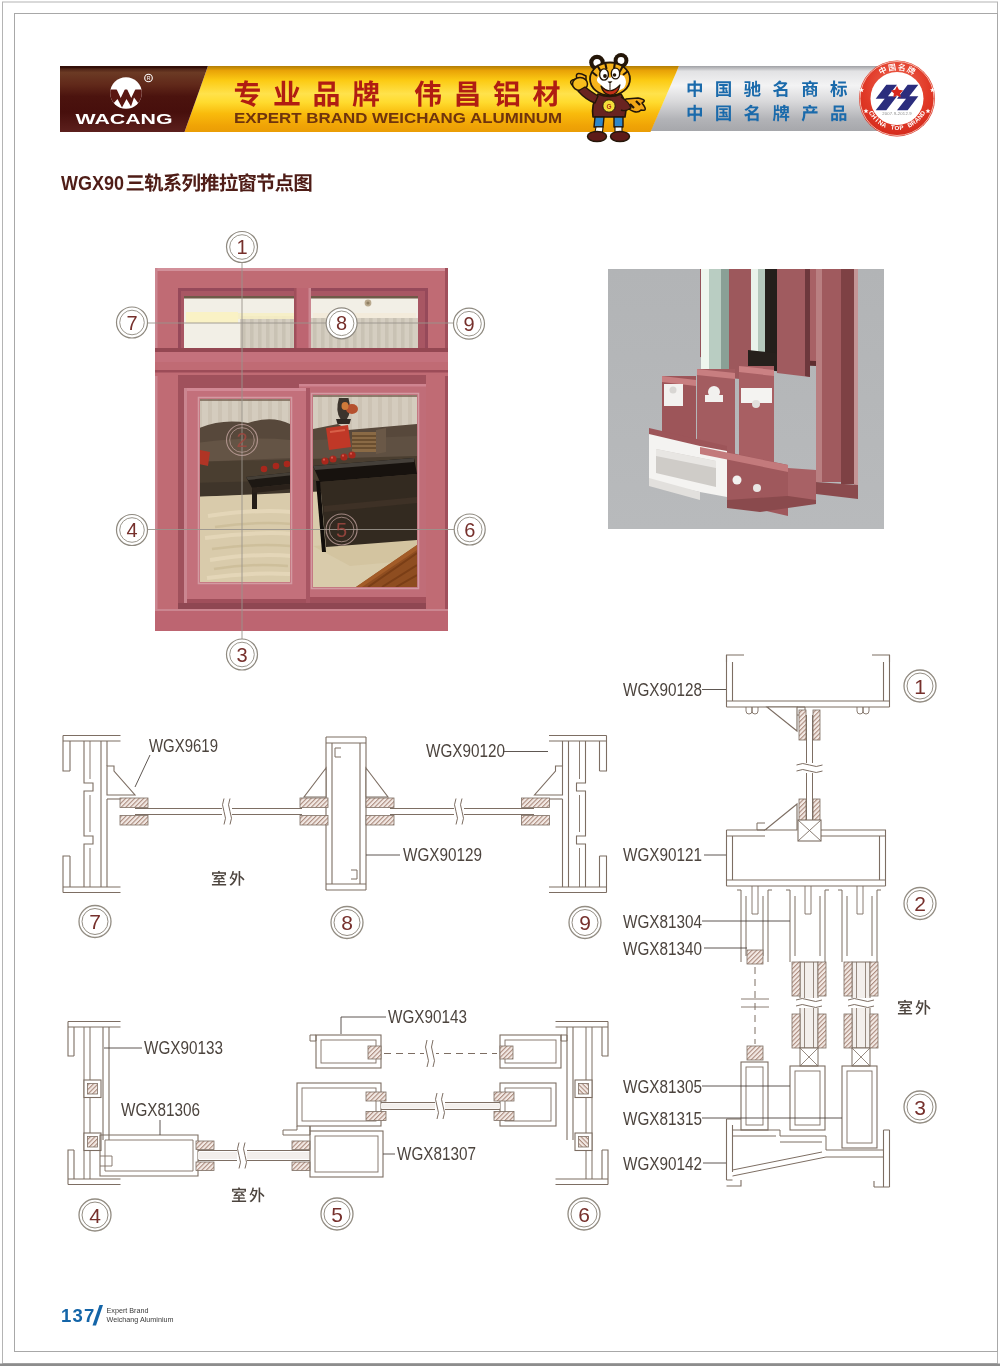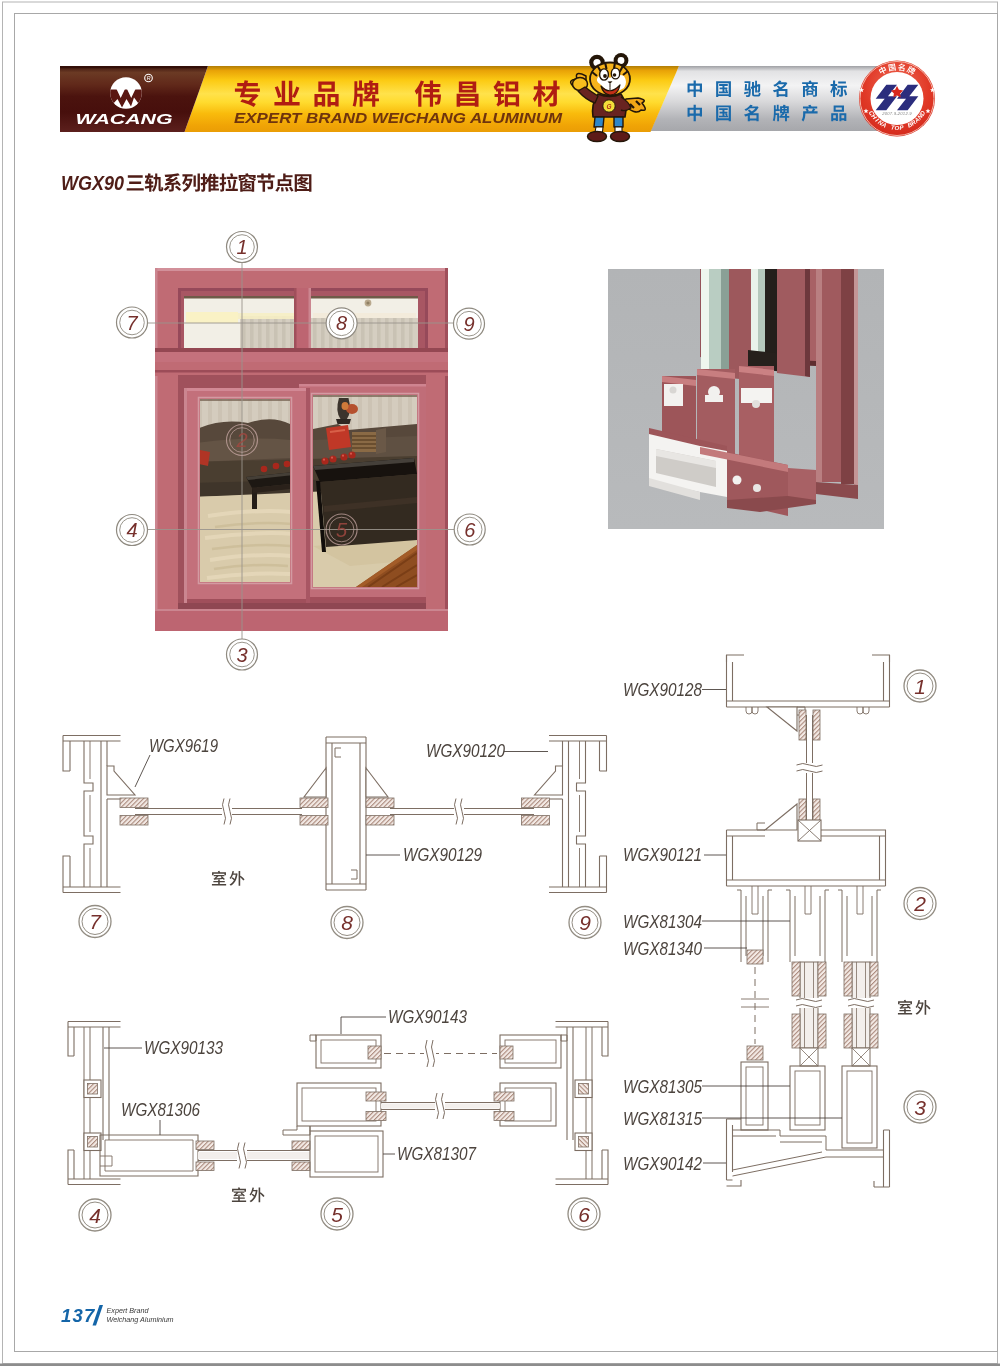--- a/index.html
+++ b/index.html
@@ -1,15 +1,15 @@
 <!DOCTYPE html>
 <html><head><meta charset="utf-8">
 <style>
 html,body{margin:0;padding:0;background:#fff;}
-#page{position:relative;width:1000px;height:1366px;overflow:hidden;font-style:italic;}
+#page{position:relative;width:1000px;height:1366px;overflow:hidden;}
 svg{position:absolute;top:0;left:0;}
 </style></head><body>
 <div id="page">
 <svg width="1000" height="1366" viewBox="0 0 1000 1366">
 
 <defs>
 <linearGradient id="gMaroon" x1="0" y1="0" x2="0" y2="1">
  <stop offset="0" stop-color="#3a130c"></stop>
  <stop offset="0.10" stop-color="#6b3a24"></stop>
  <stop offset="0.28" stop-color="#61291a"></stop>

